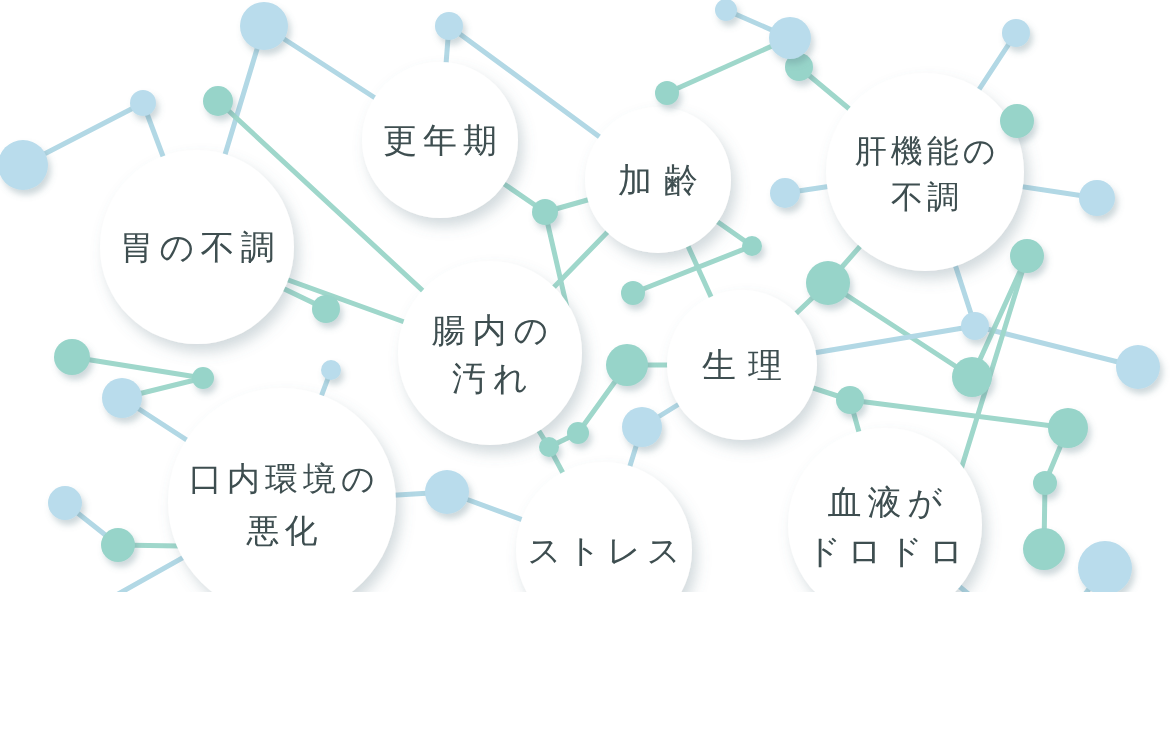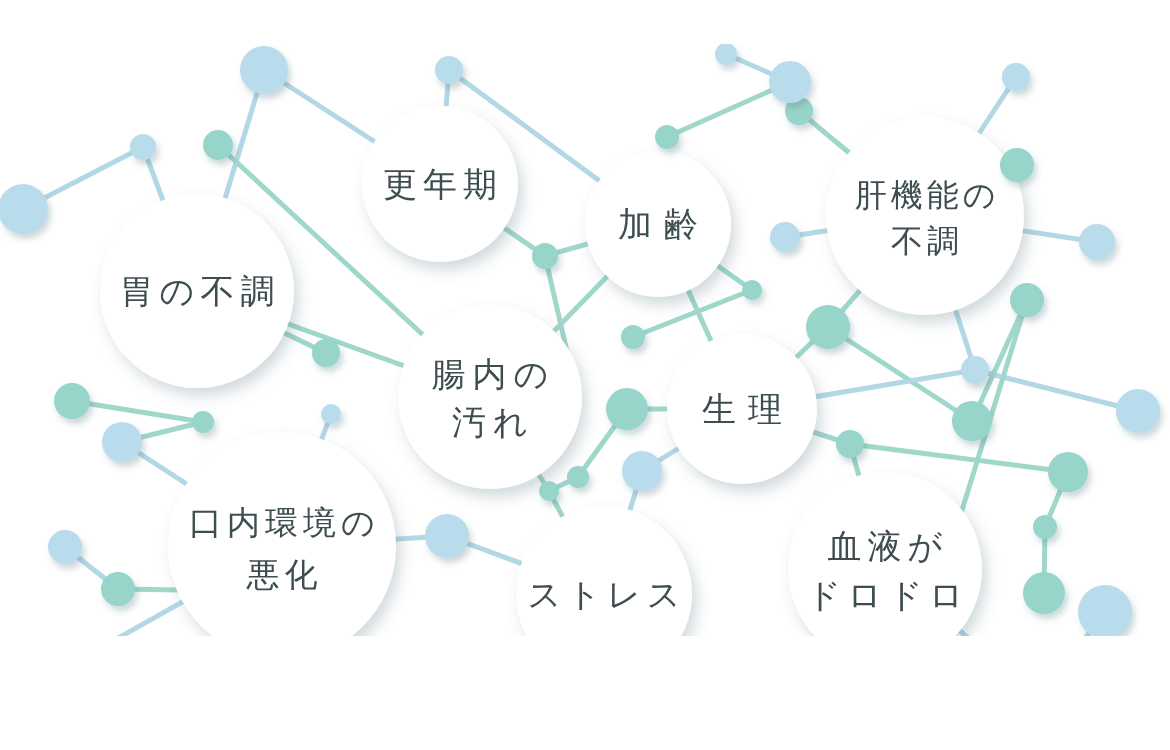--- a/index.html
+++ b/index.html
@@ -1,16 +1,16 @@
 <!DOCTYPE html>
 <html><head>
 <meta charset="utf-8">
 <style>
   html,body{margin:0;padding:0;background:#ffffff;}
-  .stage{position:relative;width:1170px;height:592px;overflow:hidden;background:#ffffff;margin-top:44px;}
+  .stage{position:relative;width:1170px;height:592px;overflow:hidden;background:#ffffff;}
   svg text{font-family:"Liberation Serif","DejaVu Serif",serif;}
 </style>
 </head>
 <body>
 
 <div class="stage"><svg width="1170" height="750" viewBox="0 0 1170 750">
       <defs>
         <filter id="shNode" x="-30%" y="-30%" width="170%" height="170%">
        <feDropShadow dx="5" dy="8" stdDeviation="7" flood-color="#5b7d87" flood-opacity="0.28"></feDropShadow>
      </filter>

